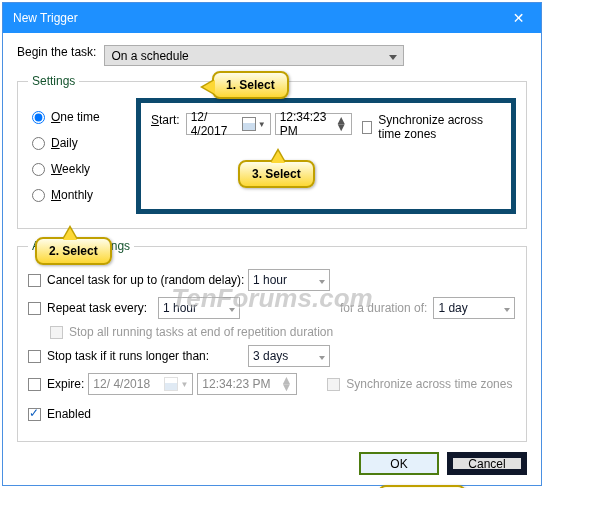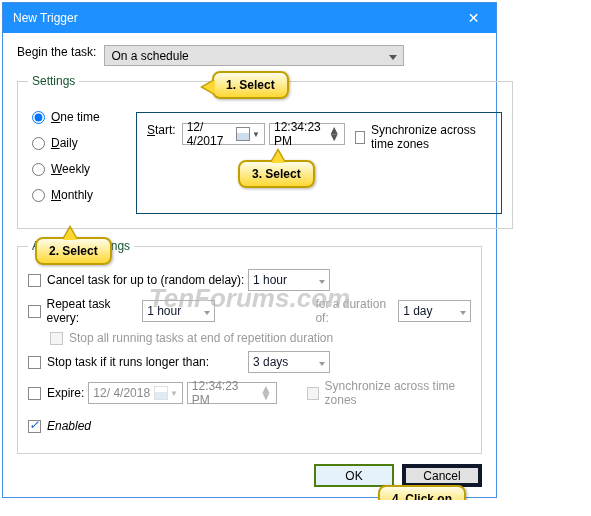--- a/index.html
+++ b/index.html
@@ -1,50 +1,50 @@
 <!DOCTYPE html>
 <html><head>
 <meta charset="utf-8">
 <style>
 * { box-sizing: border-box; font-family: "Segoe UI", Tahoma, sans-serif; font-size: 12px; }
 body { margin: 0; padding: 2px; background: #fff; width: 591px; }
-.window { border: 1px solid #4a90e2; background: #fff; width: 495px; }
+.window { border: 1px solid #4a90e2; background: #fff; width: 540px; }
 .titlebar { background: #1e90ff; color: #fff; height: 30px; display: flex; align-items: center; padding: 0 10px; position: relative; }
 .titlebar .close { position: absolute; right: 0; top: 0; width: 45px; height: 30px; display: flex; align-items: center; justify-content: center; font-size: 14px; }
 .body { padding: 12px 14px 10px 14px; position: relative; }
 .row { display: flex; align-items: flex-start; }
 .begin-row { margin-bottom: 8px; }
 .begin-label { margin-right: 8px; }
 .dropdown { position: relative; border: 1px solid #adadad; background: #e1e1e1; width: 300px; height: 21px; display: flex; align-items: center; padding: 0 6px; justify-content: space-between; }
 .dropdown .arrow::after { content:""; display:inline-block; border-left:4px solid transparent; border-right:4px solid transparent; border-top:5px solid #555; }
 fieldset { border: 1px solid #d0d0d0; margin: 6px 0 10px 0; padding: 10px 10px 14px 10px; position: relative; }
 legend { padding: 0 4px; color: #14532d; }
 .settings-inner { display: flex; }
 .radio-col { width: 108px; padding-top: 8px; }
 .radio-item { display: flex; align-items: center; margin: 4px 0 11px 4px; }
 .radio-item input { margin: 0 6px 0 0; }
 .radio-item span { border-bottom: 1px solid transparent; }
-.start-panel { border: 1px solid #0c4a6e; flex: 1; padding: 10px; display: flex; align-items: flex-start; margin-top: 14px; }
+.start-panel { border: 5px solid #0c4a6e; flex: 1; padding: 10px; display: flex; align-items: flex-start; }
 .datebox, .timebox, .smallsel, .exp-date, .exp-time { border: 1px solid #adadad; background: #fff; display: inline-flex; align-items: center; padding: 0 4px; height: 22px; }
 .datebox { width: 110px; justify-content: space-between; }
 .timebox { width: 100px; justify-content: space-between; margin-left: 4px; }
 .spin { display: flex; flex-direction: column; font-size: 7px; line-height: 7px; color: #555; margin-left: 2px; }
 .cal-icon { display: inline-block; width: 14px; height: 14px; border: 1px solid #888; background: linear-gradient(#fff 40%, #cde 40%); margin-left: 2px; }
 .sync { display: flex; align-items: center; margin-left: 10px; }
 .chk { width: 13px; height: 13px; border: 1px solid #888; background: #fff; display: inline-block; margin-right: 6px; position: relative; }
 .chk.checked::after { content: "✓"; position: absolute; top: -3px; left: 0; font-size: 12px; color: #1060c0; }
 .chk.disabled { border-color: #c8c8c8; background: #f4f4f4; }
 .adv-row { display: flex; align-items: center; margin: 6px 0; }
 .smallsel { width: 82px; color: #0f172a; justify-content: space-between; background: #fff; }
 .smallsel .arrow::after { content:""; display:inline-block; border-left:3px solid transparent; border-right:3px solid transparent; border-top:4px solid #999; }
 .disabled-text { color: #9a9a9a; }
 .exp-date { width: 105px; color: #888; justify-content: space-between; }
 .exp-time { width: 100px; color: #888; justify-content: space-between; margin-left: 4px; }
 .buttons { display: flex; justify-content: flex-end; gap: 8px; margin-top: 8px; }
-.btn { width: 80px; height: 23px; border: 4px solid #0f172a; background: #e1e1e1; display: flex; align-items: center; justify-content: center; }
+.btn { width: 80px; height: 23px; border: 6px solid #0f172a; background: #e1e1e1; display: flex; align-items: center; justify-content: center; }
 .btn.primary { border: 2px solid #4d7c0f; background: #e5f1fb; }
 
 .callout { position: absolute; background: #ffeb3b; background: linear-gradient(#fffde7, #fdd835); border: 2px solid #c0a000; border-radius: 8px; padding: 5px 12px; font-weight: bold; color: #000; z-index: 10; box-shadow: 1px 1px 3px rgba(0,0,0,0.3); }
 .callout::before { content: ""; position: absolute; width: 0; height: 0; }
 .c1 { top: 38px; left: 209px; }
 .c1::before { left: -14px; top: 6px; border-top: 8px solid transparent; border-bottom: 8px solid transparent; border-right: 14px solid #c0a000; }
 .c1::after { content:""; position:absolute; left:-11px; top:7px; border-top:7px solid transparent; border-bottom:7px solid transparent; border-right:12px solid #fdd835; }
 .c2 { top: 204px; left: 32px; }
 .c2::before { left: 25px; top: -14px; border-left: 8px solid transparent; border-right: 8px solid transparent; border-bottom: 14px solid #c0a000; }
 .c2::after { content:""; position:absolute; left:26px; top:-11px; border-left:7px solid transparent; border-right:7px solid transparent; border-bottom:12px solid #fdd835; }
@@ -187,21 +187,21 @@
               <span>▼</span>
             </span>
           </div>
         <label style="display:flex;align-items:center;margin-left:30px;" class="disabled-text">
             <span class="chk disabled"></span>
             <span>Synchronize across time zones</span>
           </label>
       </div>
 
       <div class="adv-row" style="margin-top:12px;">
-        <label style="display:flex;align-items:center;font-style:italic;">
+        <label style="display:flex;align-items:center;">
             <span class="chk checked"></span>
             <span>Enabled</span>
           </label>
       </div>
     </fieldset>
 
     <div class="buttons">
       <div class="btn primary">OK</div>
       <div class="btn">Cancel</div>
     </div>

